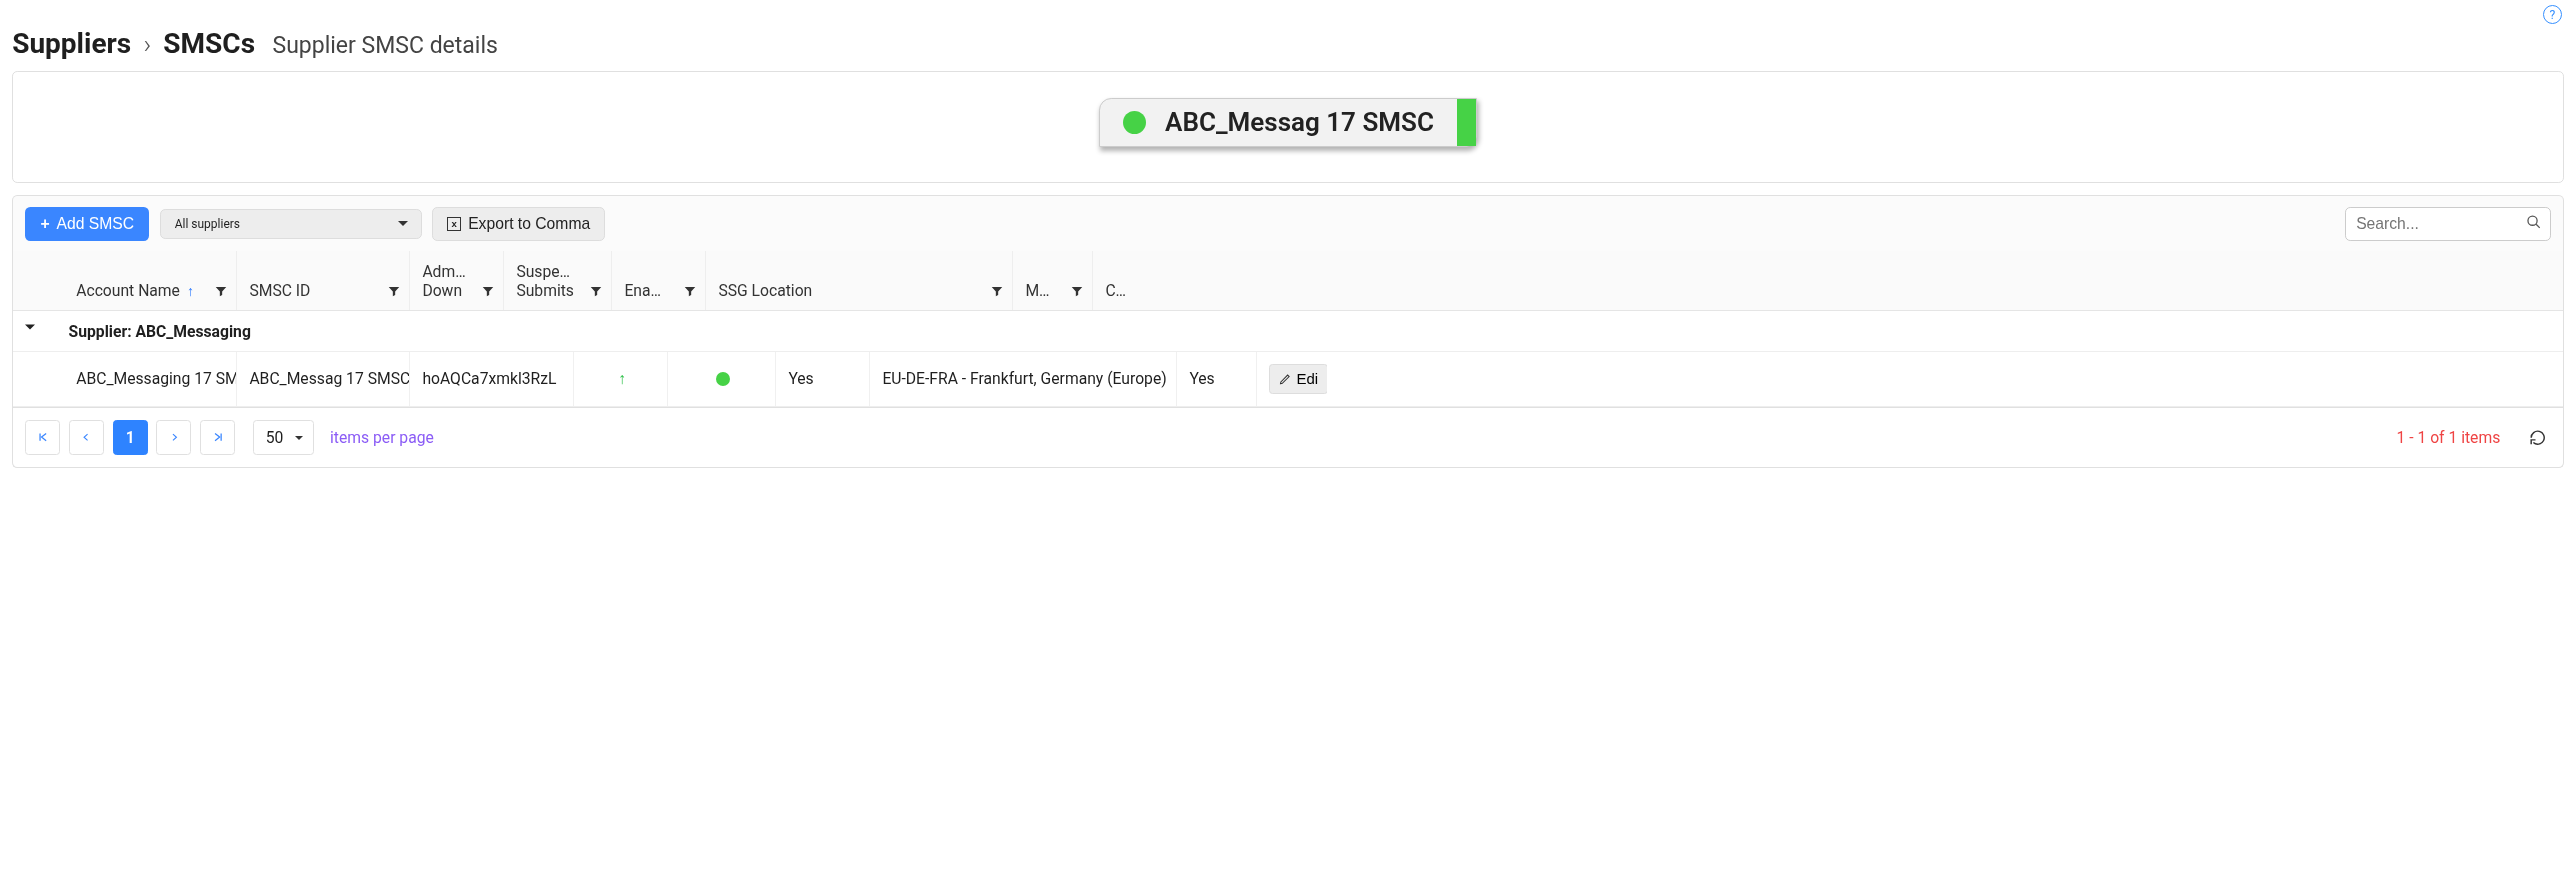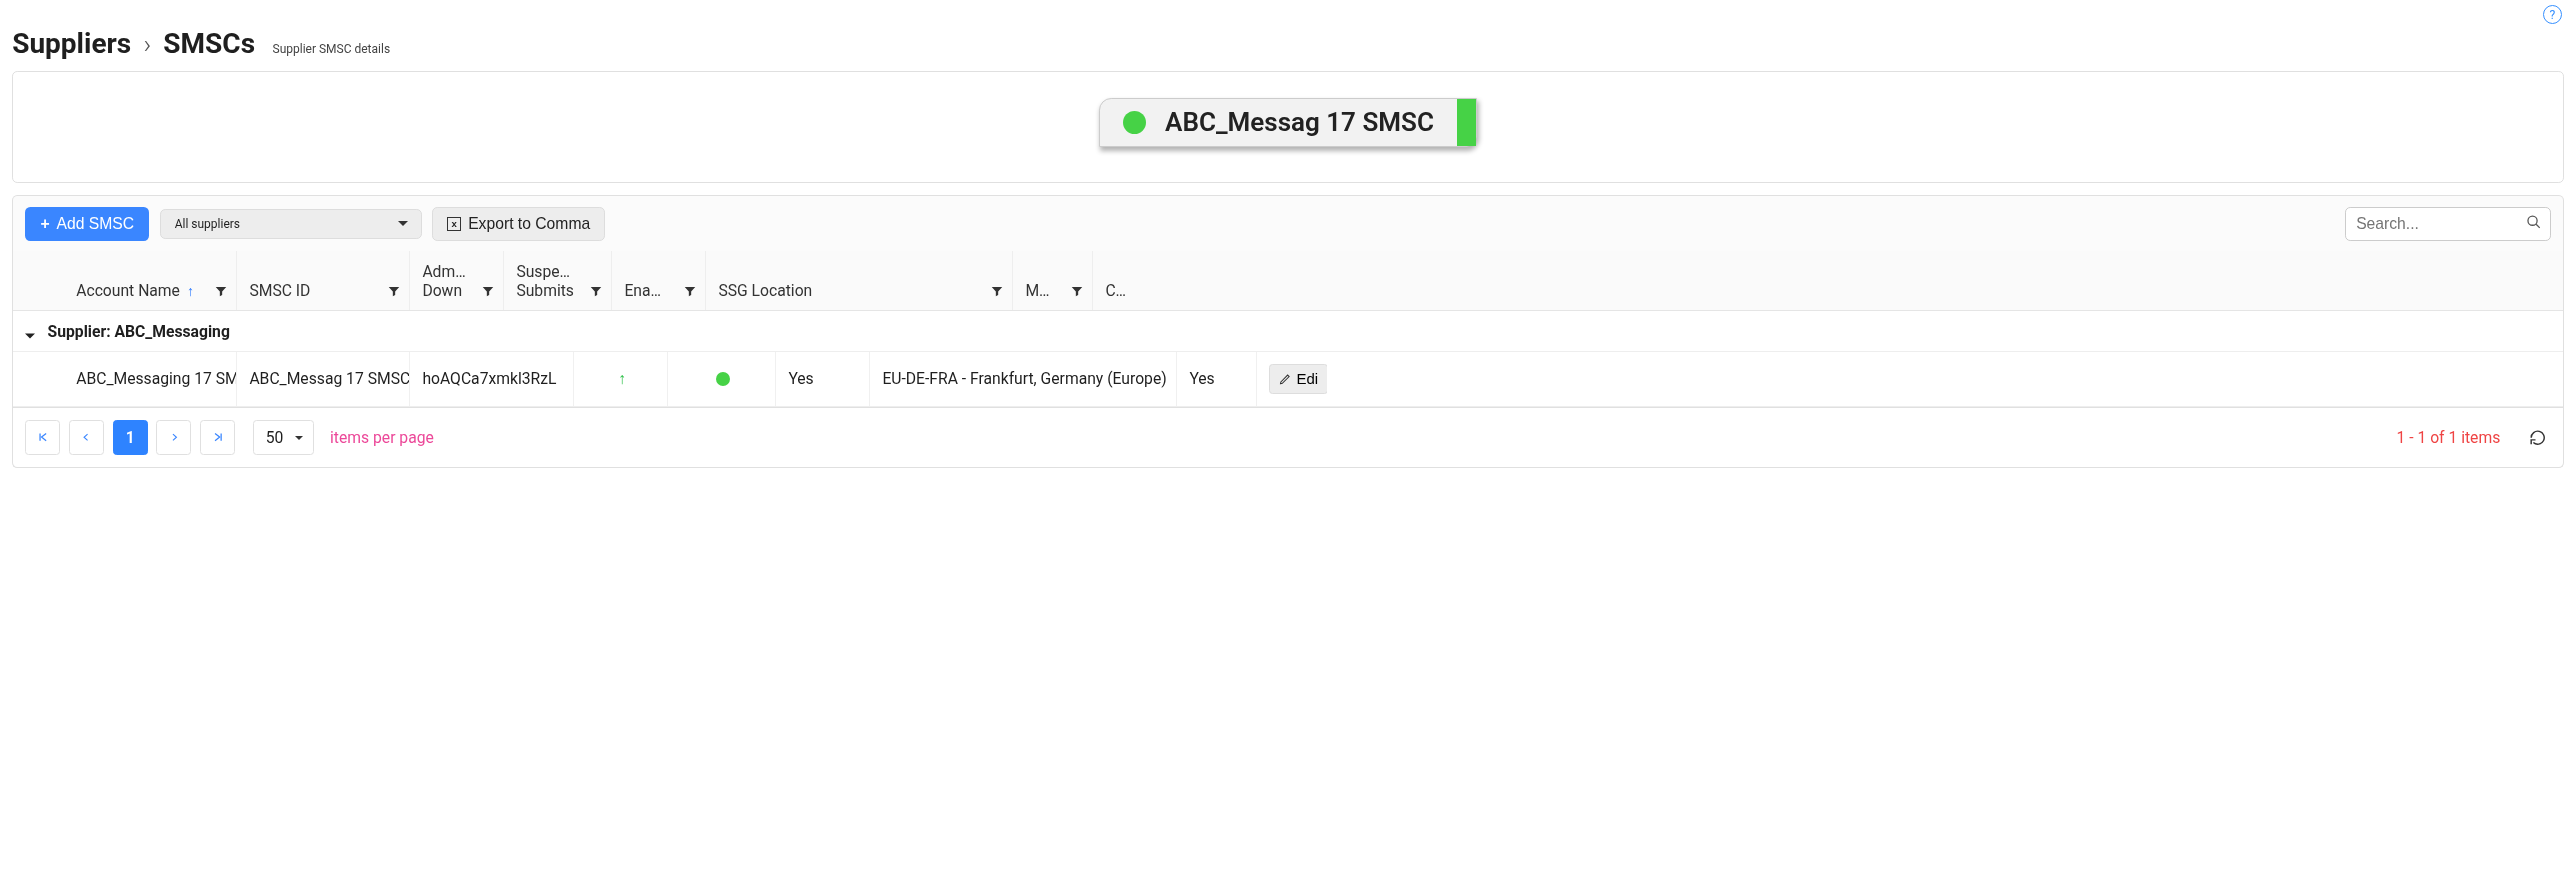--- a/index.html
+++ b/index.html
@@ -13,21 +13,21 @@
   .page { padding: 7px 12.2px 17.4px 12.2px; position: relative; }
   .breadcrumb {
     display: flex;
     align-items: baseline;
     gap: 10.5px;
     margin-bottom: 10.5px;
     margin-top: 20px;
   }
   .breadcrumb .bc-main { font-size: 28px; font-weight: 700; }
   .breadcrumb .bc-sep { font-size: 26px; font-weight: 300; color: #555; margin: 0 1.7px;}
-  .breadcrumb .bc-sub { font-size: 12px; color: #444; margin-left: 7px; }
+  .breadcrumb .bc-sub { font-size: 23px; color: #444; margin-left: 7px; }
   .help-icon {
     position: absolute;
     right: 14px;
     top: 5.2px;
     width: 19px; height: 19px;
     border: 1.7px solid #3690ff;
     border-radius: 50%;
     color: #3690ff;
     font-size: 12.2px;
     display:flex; align-items:center; justify-content:center;
@@ -193,26 +193,27 @@
   .c-system   { flex: 0 0 164px; }
   .c-admin    { flex: 0 0 94px; }
   .c-suspend  { flex: 0 0 108px; }
   .c-enabled  { flex: 0 0 94px; }
   .c-ssg      { flex: 0 0 307px; }
   .c-mo       { flex: 0 0 80px; }
   .c-cmd      { flex: 0 0 70px; border-right:none; }
 
   .group-row {
     display: flex;
-    align-items: flex-end;
+    align-items: flex-start;
     padding: 10.5px 12.2px;
     border-bottom: 0.9px solid #eee;
     font-weight: 700;
     font-size: 15.7px;
     cursor: pointer;
+    gap: 21px;
   }
   .group-row .tri {
     width: 0; height: 0;
     border: 5.2px solid transparent;
     border-top-color: #222;
     transform: translateY(2.6px);
     margin-right: 12.2px;
   }
 
   .data-row {
@@ -281,21 +282,21 @@
     cursor: pointer;
   }
   .pager .page-size::after {
     content: "";
     position: absolute;
     right: 10.5px; top: 50%;
     transform: translateY(-25%);
     border: 4.4px solid transparent;
     border-top-color: #333;
   }
-  .pager .ipp { margin-left: 7px; color: #ec4899; }
+  .pager .ipp { margin-left: 7px; color: #8b5cf6; }
   .pager .spacer { flex:1; }
   .pager .range { color: #ef4444; }
   .pager .refresh {
     margin-left: 15.7px;
     width: 26px; height: 26px;
     display:flex; align-items:center; justify-content:center;
     cursor: pointer;
     color: #333;
     font-size: 17.4px;
   }

